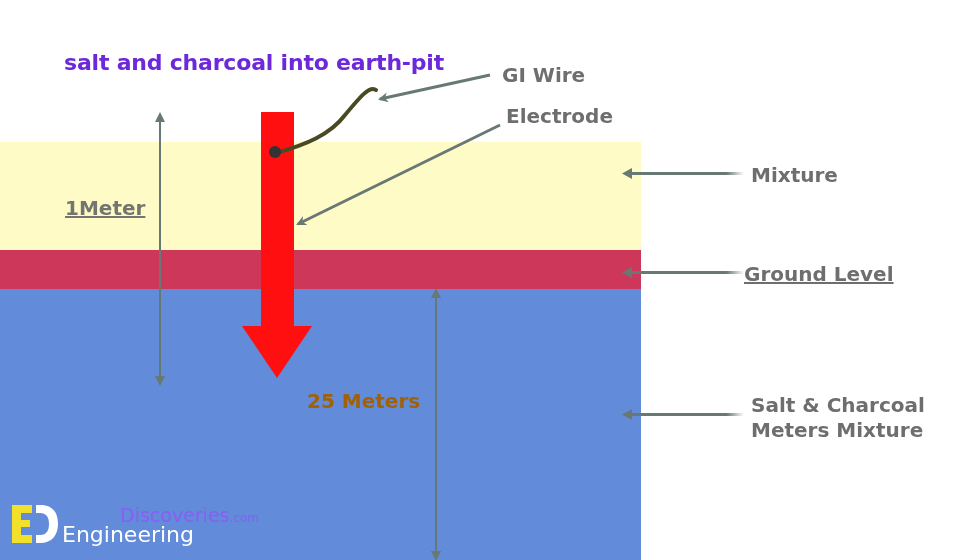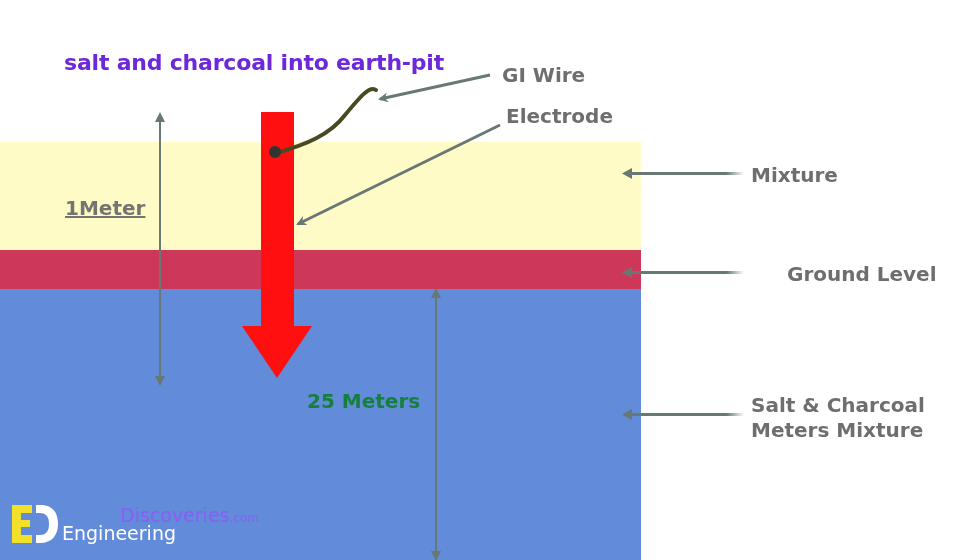--- a/index.html
+++ b/index.html
@@ -3,26 +3,26 @@
 <meta charset="utf-8">
 <style>
   html,body{margin:0;padding:0;}
   body{width:959px;height:560px;position:relative;background:#ffffff;overflow:hidden;font-family:"DejaVu Sans","Liberation Sans",sans-serif;}
   .abs{position:absolute;}
   .band-moisture{left:0;top:142px;width:641px;height:108px;background:#fefbc6;}
   .band-ground{left:0;top:250px;width:641px;height:39px;background:#cd375a;}
   .band-mixture{left:0;top:289px;width:641px;height:271px;background:#628bd9;}
   .title{left:64px;top:50px;font-size:22px;font-weight:bold;color:#6d28d9;white-space:nowrap;letter-spacing:-0.2px;}
   .lbl{font-size:20px;font-weight:bold;color:#6e6e6e;white-space:nowrap;}
-  .lbl-white{color:#15803d;}
+  .lbl-white{color:#a16207;}
   .lbl-dim{color:#757570;}
   svg.overlay{position:absolute;left:0;top:0;}
   .logo-text1{left:120px;top:504px;font-size:19px;color:#8b5cf6;font-family:"DejaVu Sans",sans-serif;}
   .logo-text1 small{font-size:12px;}
-  .logo-text2{left:62px;top:522px;font-size:19px;color:#ffffff;font-family:"DejaVu Sans",sans-serif;}
+  .logo-text2{left:62px;top:522px;font-size:22px;color:#ffffff;font-family:"DejaVu Sans",sans-serif;}
 </style>
 </head>
 <body>
 
 <div class="abs band-moisture"></div>
 <div class="abs band-ground"></div>
 <div class="abs band-mixture"></div>
 
 <div class="abs title">salt and charcoal into earth-pit</div>
 
@@ -73,21 +73,21 @@
 
   <g>
     <path d="M12,505 L32,505 L32,513 L21,513 L21,520 L30,520 L30,527 L21,527 L21,535 L32,535 L32,543 L12,543 Z" fill="#f2e02b"></path>
     <path d="M36,505 L40,505 C54,505 58,514 58,524 C58,535 52,543 40,543 L36,543 L36,535 L40,535 C47,535 49,530 49,524 C49,518 47,513 40,513 L36,513 Z" fill="#ffffff"></path>
   </g>
 </svg>
 
 <div class="abs lbl" style="left:502px;top:63px;">GI Wire</div>
 <div class="abs lbl" style="left:506px;top:104px;">Electrode</div>
 <div class="abs lbl" style="left:751px;top:163px;">Mixture</div>
-<div class="abs lbl" style="left:787px;top:262px;">Ground Level</div>
+<div class="abs lbl" style="left:744px;top:262px;text-decoration:underline;">Ground Level</div>
 <div class="abs lbl" style="left:751px;top:393px;">Salt &amp; Charcoal</div>
 <div class="abs lbl" style="left:751px;top:418px;">Meters Mixture</div>
 
 <div class="abs lbl lbl-dim" style="left:65px;top:196px;text-decoration:underline;">1Meter</div>
 <div class="abs lbl lbl-white" style="left:307px;top:389px;">25 Meters</div>
 
 <div class="abs logo-text1"><span>Discoveries</span><small>.com</small></div>
 <div class="abs logo-text2">Engineering</div>
 
 </body></html>

